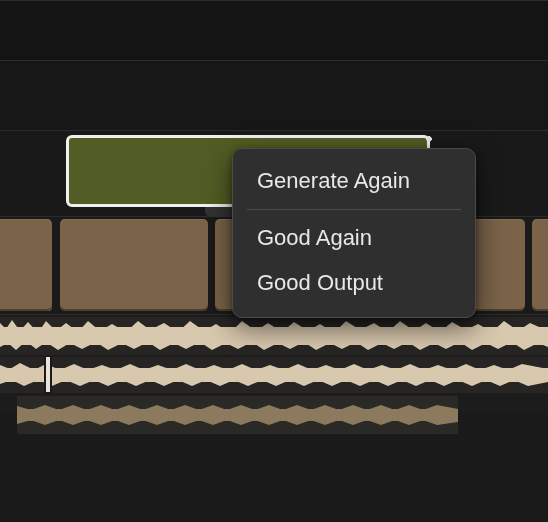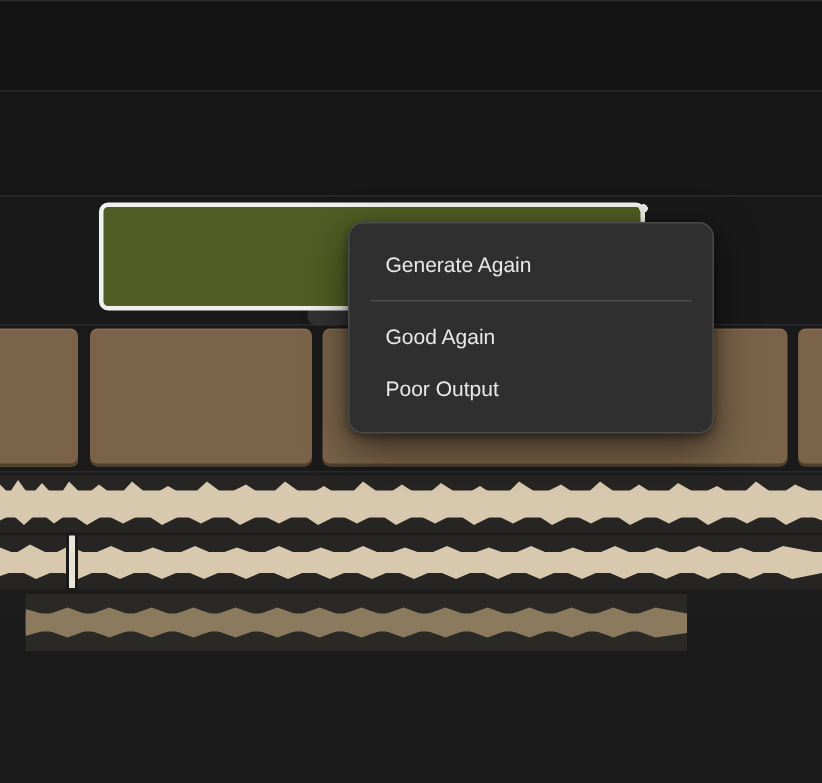--- a/index.html
+++ b/index.html
@@ -120,21 +120,21 @@
     width: 242px;
     background: #2f2f2f;
     border: 1px solid #4b4b4b;
     border-radius: 10px;
     box-shadow: 0 10px 28px rgba(0,0,0,0.55), 0 2px 6px rgba(0,0,0,0.4);
     padding: 10px 0 12px 0;
     z-index: 20;
   }
   .menu-item {
     color: #e8e8e8;
-    font-size: 14px;
+    font-size: 22px;
     line-height: 1.2;
     padding: 9px 24px;
     cursor: default;
     white-space: nowrap;
   }
   .menu-sep {
     height: 1px;
     background: #4c4c4c;
     margin: 6px 14px;
   }
@@ -194,16 +194,16 @@
       </g>
     </svg>
   </div>
 
   <div class="playhead"></div>
 
   <div class="context-menu">
     <div class="menu-item">Generate Again</div>
     <div class="menu-sep"></div>
     <div class="menu-item">Good Again</div>
-    <div class="menu-item">Poor Output</div>
+    <div class="menu-item">Good Output</div>
   </div>
 
 </div>
 
 </body></html>

